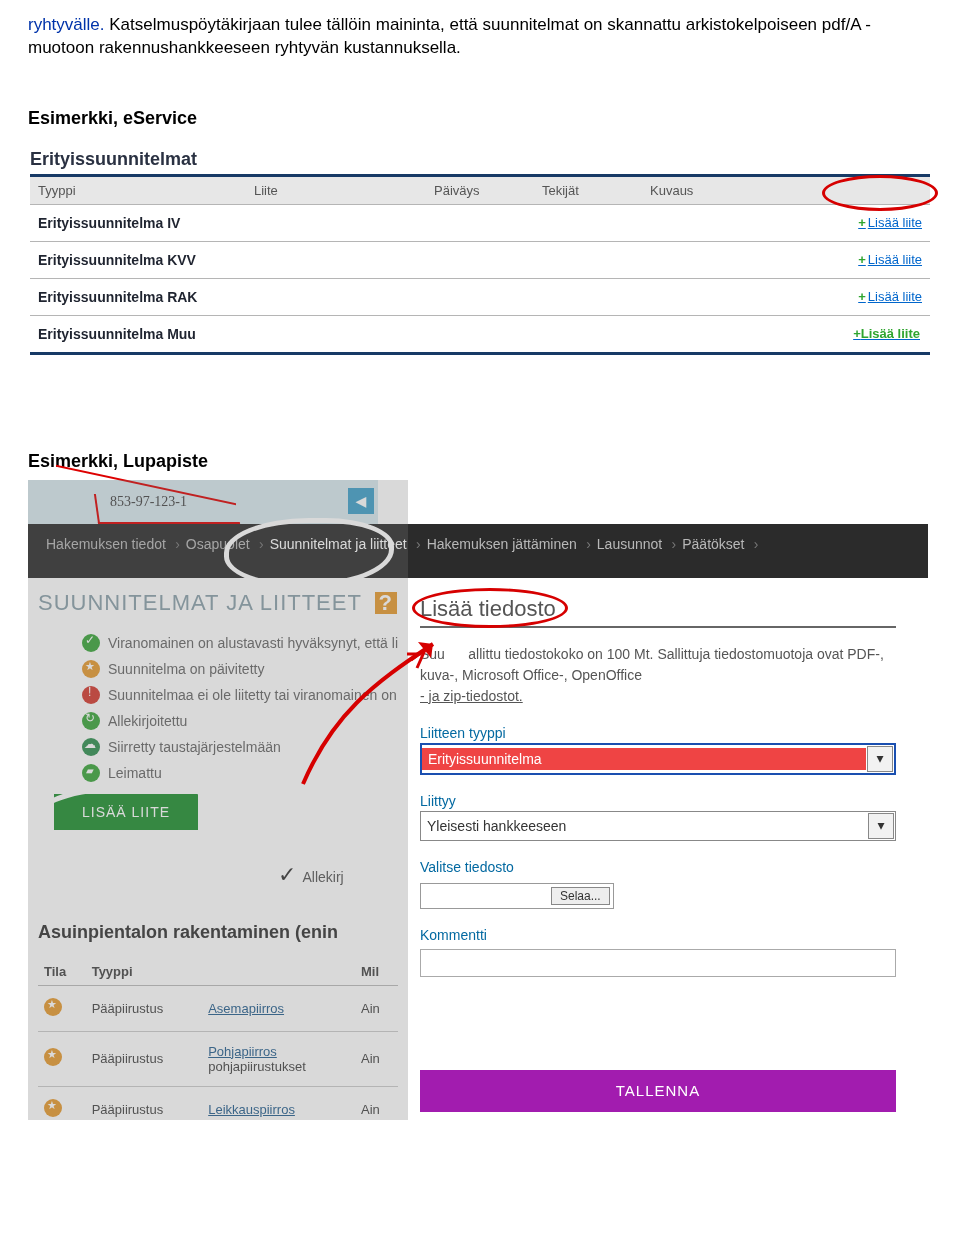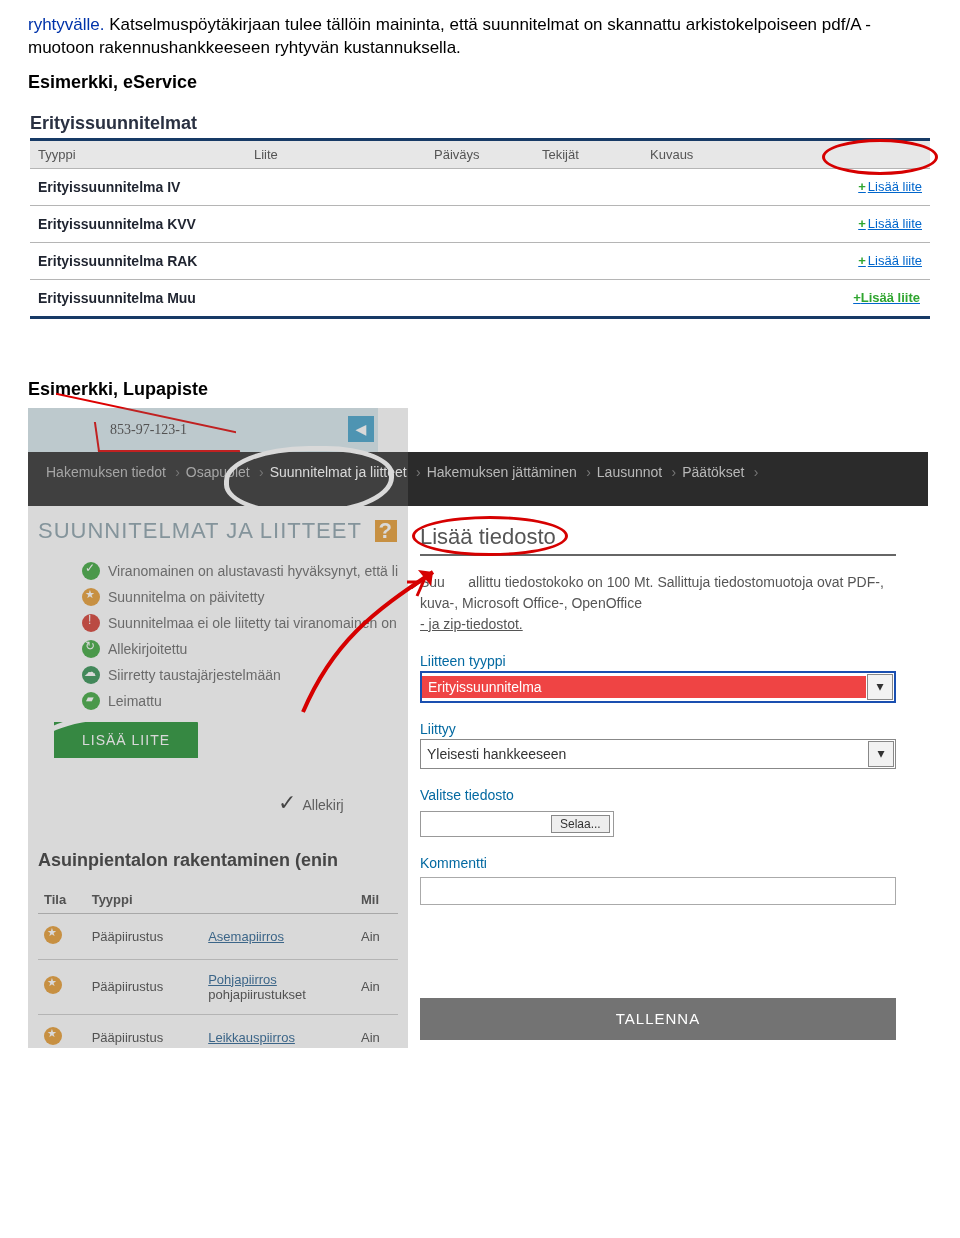--- a/index.html
+++ b/index.html
@@ -6,21 +6,21 @@
     margin: 0;
     padding: 0;
     font-family: Arial, Helvetica, sans-serif;
     background: #fff;
     width: 960px;
     font-size: 14px;
     color: #000;
   }
   .intro { padding: 14px 28px 8px 28px; font-size: 17px; line-height: 1.35; }
   .intro .first { color: #0033aa; }
-  .heading { padding: 4px 28px 8px 28px; font-weight: bold; font-size: 18px; }
+  .heading { padding: 4px 28px 8px 28px; font-weight: bold; font-size: 18px; margin-top: 36px; }
 
   
   .eservice-wrap { padding: 0 30px 20px 30px; }
   .eservice-title { font-weight: bold; font-size: 18px; color: #2a3142; margin: 12px 0 4px 0; }
   .blueline { height: 3px; background: #173a66; margin: 4px 0 0 0; }
   .etable { width: 100%; border-collapse: collapse; font-size: 13px; }
   .etable th { text-align: left; font-weight: normal; color: #555; background: #e7e7e7; padding: 6px 8px; border-bottom: 1px solid #b5b5b5; }
   .etable td { padding: 10px 8px; border-bottom: 1px solid #b5b5b5; vertical-align: middle; }
   .etable td.rowtype { font-weight: bold; font-size: 14px; color: #1f2430; }
   .addlink { color: #0066cc; text-decoration: underline; font-size: 13px; white-space: nowrap; cursor: pointer; }
@@ -136,21 +136,21 @@
   .combo2 .arrow { width:24px; height:24px; border:1px solid #888; margin:1px; background:#f2f2f2; text-align:center; line-height:22px; }
 
   .browse-row { padding:6px 12px 0 12px; }
   .browse-box { display:inline-block; border:1px solid #999; padding:0; }
   .browse-btn { display:inline-block; background:#eee; border:1px solid #888; padding:1px 8px; font-size:12px; margin:3px 3px 3px 130px; cursor:pointer; }
 
   .txtinput { margin:4px 12px 0 12px; height:26px; border:1px solid #aaa; }
 
   .tallenna {
     position:absolute; left:12px; bottom:6px; right:12px; height:42px;
-    background:#737373; color:#fff; text-align:center; line-height:42px;
+    background:#a21caf; color:#fff; text-align:center; line-height:42px;
     font-size:15px; letter-spacing:1px; cursor:pointer;
   }
 </style>
 </head>
 <body>
 
 <div class="intro">
   <span class="first">ryhtyvälle.</span>
   <span>Katselmuspöytäkirjaan tulee tällöin maininta, että suunnitelmat on skannattu arkistokelpoiseen pdf/A -muotoon rakennushankkeeseen ryhtyvän kustannuksella.</span>
 </div>

